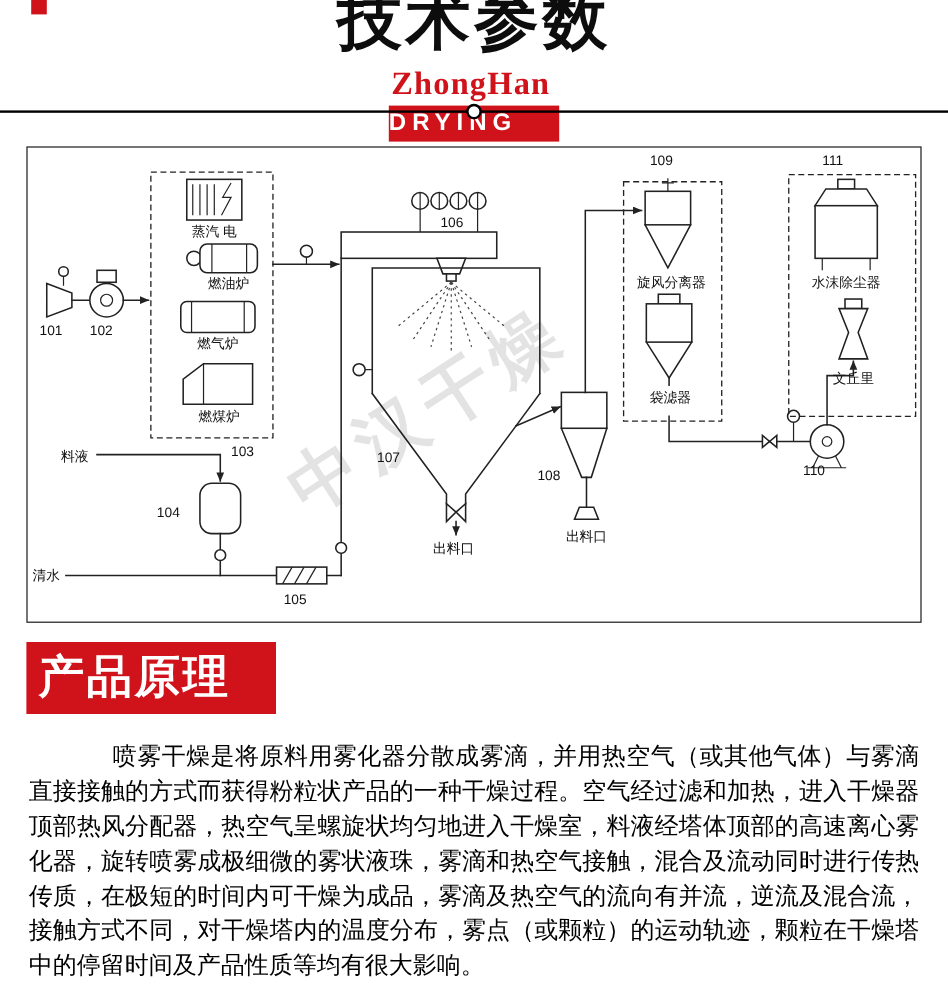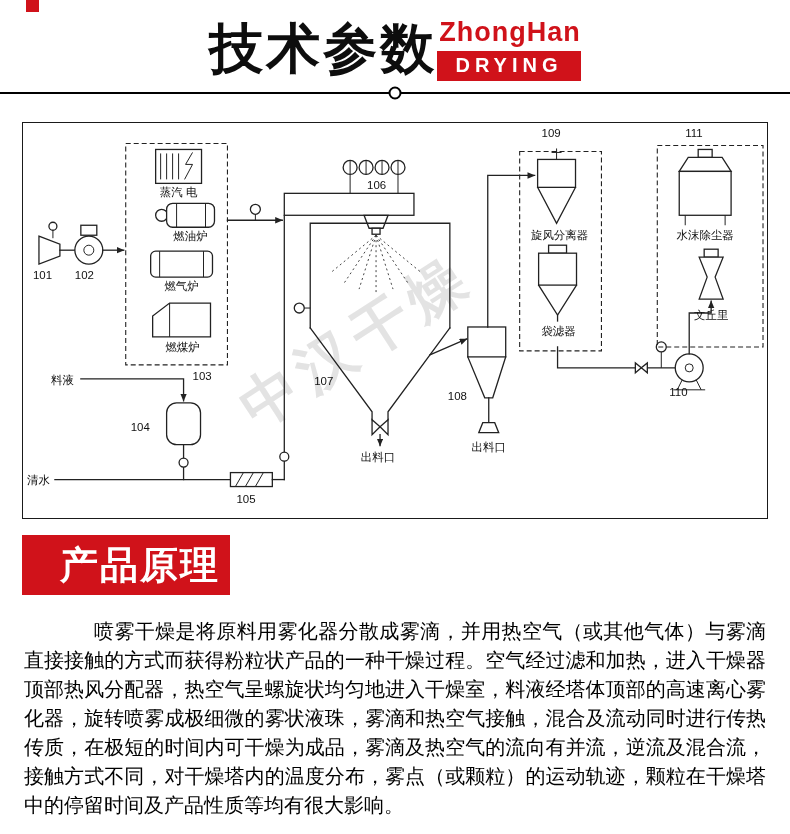--- a/index.html
+++ b/index.html
@@ -10,33 +10,34 @@
     font-family:"Liberation Sans", sans-serif;
     color:#000;
   }
   .corner-square {
     position:absolute; left:26px; top:0;
     width:13px; height:12px; background:#d0121a;
   }
   .page-header {
     height:92px;
     display:flex; justify-content:center; align-items:center;
-    padding-top:6px;
+    padding-top:6px;flex-direction:column;
   }
   .page-title {
     font-size:54px; font-weight:900; color:#0d0d0d; letter-spacing:3px;
   }
   .brand { display:flex; flex-direction:column; align-items:stretch; gap:3px; }
   .brand-name {
     color:#d0121a; font-size:27px; font-weight:800; letter-spacing:1px;
     padding-left:2px;
+    font-family:Liberation Serif, serif;
   }
   .brand-sub {
     background:#d0121a; color:#fff; font-size:20px; font-weight:800;
-    letter-spacing:5px; padding:3px 0 4px; text-align:center; min-width:142px;
+    letter-spacing:5px; padding:3px 0 4px; min-width:142px;
   }
   .divider { position:relative; height:2px; background:#000; }
   .divider .circle {
     position:absolute; left:50%; top:50%; transform:translate(-50%,-50%);
     width:13px; height:13px; border:2px solid #000; border-radius:50%;
     background:#fff;
   }
   .diagram-box {
     margin:28px 22px 0; height:397px;
     border:1px solid #1a1a1a; background:#fff;
@@ -51,21 +52,21 @@
   .spray{ stroke:#444; stroke-width:1;   fill:none; stroke-dasharray:2 3; }
   .num  { font-size:11.5px; fill:#111; font-family:"Liberation Sans",sans-serif; }
   .lbl  { font-size:11.5px; fill:#111; font-family:"Liberation Sans",sans-serif; }
   .wm   { font-size:58px; font-weight:bold; fill:#c8c8c8; opacity:.5;
           letter-spacing:8px; font-family:"Liberation Sans",sans-serif; }
 
   .section-title {
     margin:16px 0 0 22px; width:208px; height:60px;
     background:#d0121a; color:#fff;
     font-size:38px; font-weight:800; line-height:60px;
-    padding-left:38px; letter-spacing:2px;
+    padding-left:10px; letter-spacing:2px;
   }
   .paragraph {
     margin:22px 24px 16px; font-size:20px; line-height:29px;
     text-align:justify; text-indent:3.5em; color:#000;
   }
 </style>
 </head>
 <body>
 
 <div class="corner-square"></div>

